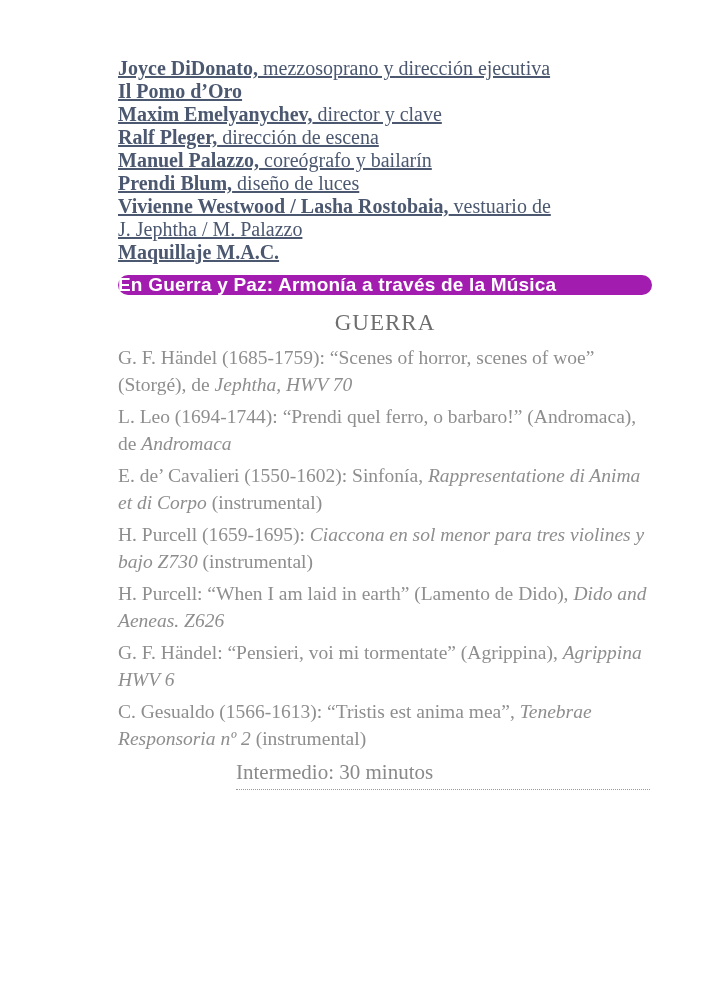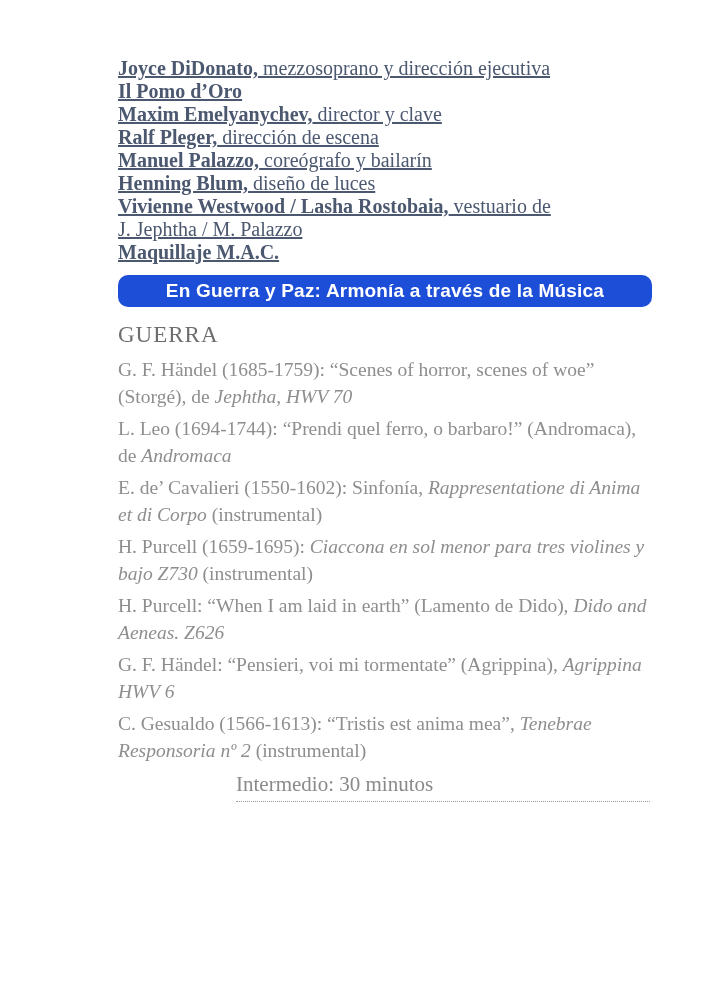--- a/index.html
+++ b/index.html
@@ -24,38 +24,37 @@
     font-size: 20px;
     line-height: 23px;
     color: #4b5870;
     white-space: nowrap;
     text-decoration: underline;
   }
   .credits strong { font-weight: bold; }
   
   .banner {
     margin-top: 11px;
-    height: 32px;
-    background: #1d4ed8;
+    height: 20px;
+    background: #a21caf;
     border-radius: 10px;
     display: flex;
     align-items: center;
-    justify-content: center;
   }
   .banner span {
     font-family: "Liberation Sans", sans-serif;
     font-weight: bold;
     font-size: 19px;
     color: #ffffff;
     letter-spacing: 0.2px;
   }
   
   .section-title {
     margin-top: 15px;
-    text-align: left;
+    text-align: center;
     font-size: 23px;
     line-height: 26px;
     letter-spacing: 1px;
     color: #6e6e6e;
   }
   
   .program { margin-top: 8px; }
   .program p {
     margin: 0 0 5px 0;
     font-size: 19.5px;
@@ -83,21 +82,21 @@
 
 <div class="page">
   <div class="content">
 
     <div class="credits">
         <p><strong>Joyce DiDonato,</strong> mezzosoprano y dirección ejecutiva</p>
         <p><strong>Il Pomo d’Oro</strong></p>
         <p><strong>Maxim Emelyanychev,</strong> director y clave</p>
         <p><strong>Ralf Pleger,</strong> dirección de escena</p>
         <p><strong>Manuel Palazzo,</strong> coreógrafo y bailarín</p>
-        <p><strong>Henning Blum,</strong> diseño de luces</p>
+        <p><strong>Prendi Blum,</strong> diseño de luces</p>
         <p><strong>Vivienne Westwood / Lasha Rostobaia,</strong> vestuario de</p>
         <p>J. Jephtha / M. Palazzo</p>
         <p><strong>Maquillaje M.A.C.</strong></p>
       </div>
 
     <div class="banner">
       <span>En Guerra y Paz: Armonía a través de la Música</span>
     </div>
 
     <div class="section-title">GUERRA</div>

